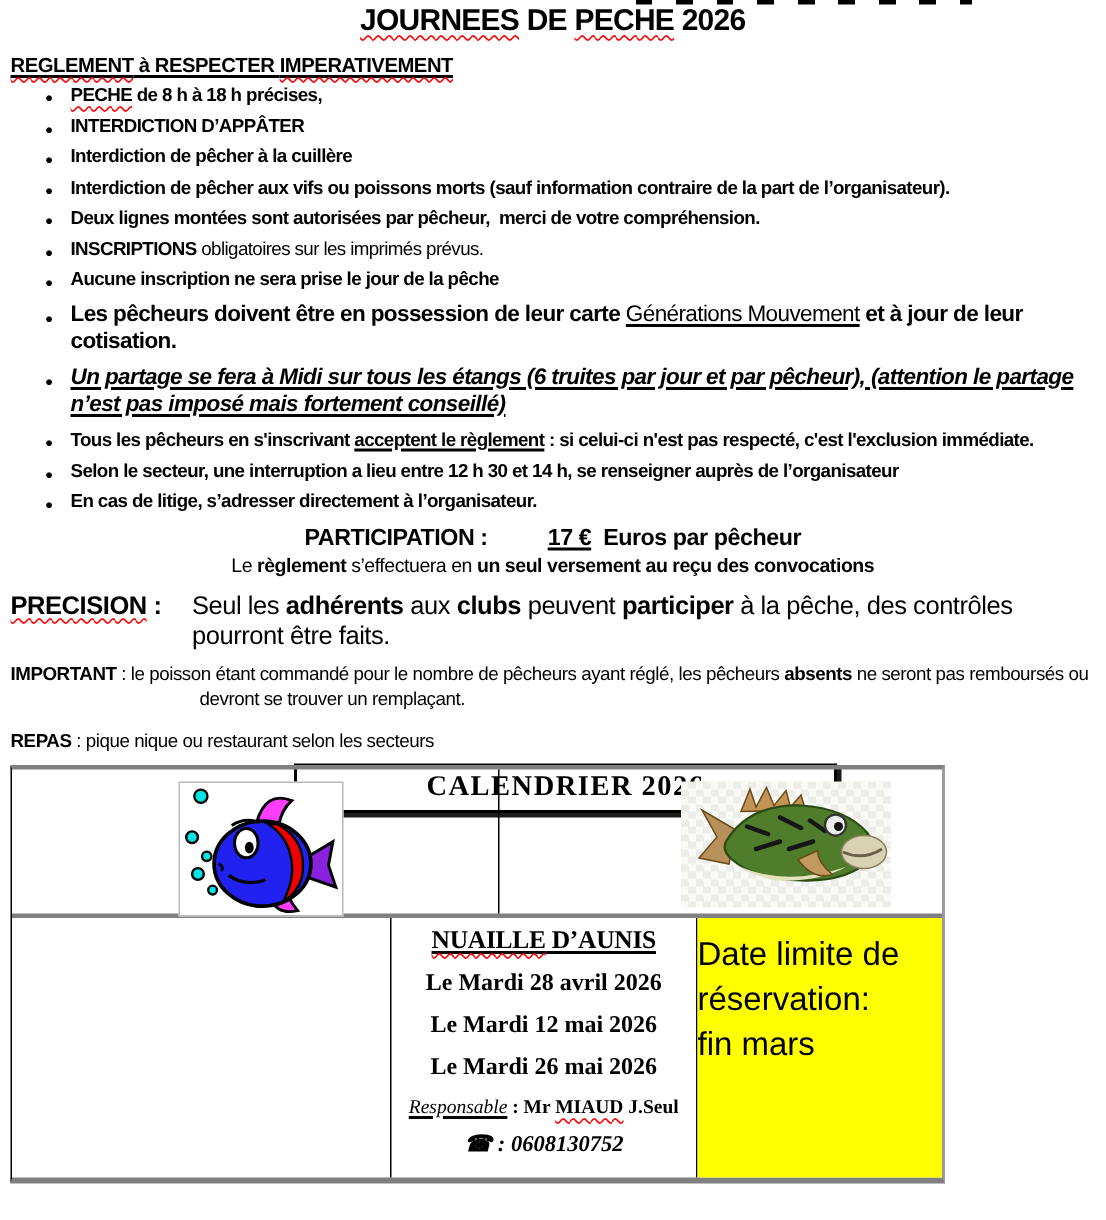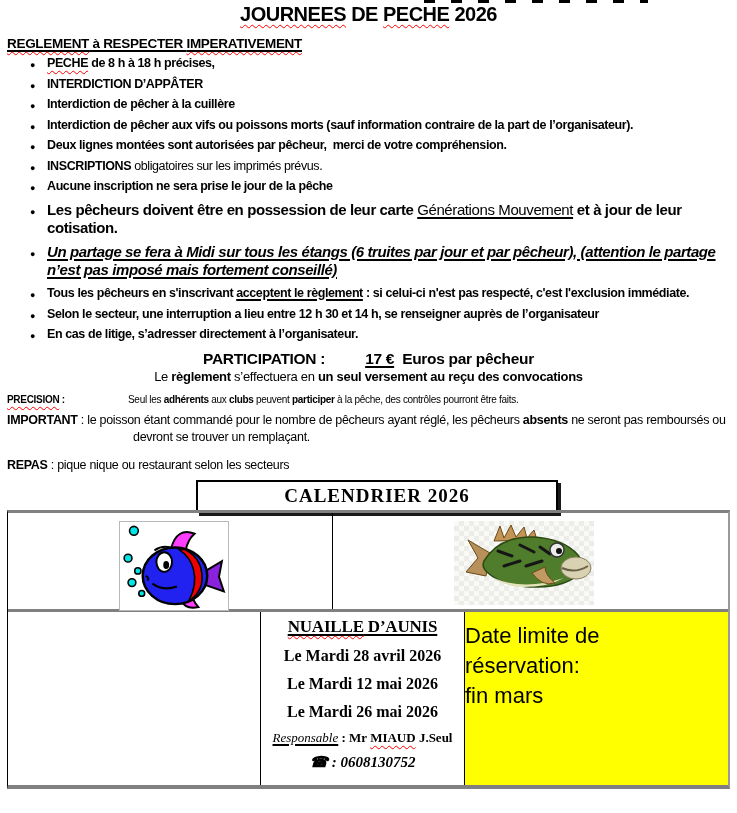--- a/index.html
+++ b/index.html
@@ -25,32 +25,32 @@
   .rule { position:relative; margin:5px 8px 0 47px; font-size:12.5px; line-height:15.5px; letter-spacing:-0.4px; font-weight:bold; }
   .rule::before { content:"●"; position:absolute; left:-17px; top:2px; font-size:9px; }
   .rule-lg { font-size:15px; line-height:18px; margin-top:6px; }
   .rule-just { text-align:justify; line-height:17px; margin-top:6px; }
 
   
   .participation { margin-top:7px; text-align:center; font-size:15.5px; font-weight:bold; letter-spacing:-0.3px; }
   .settle { text-align:center; font-size:13px; letter-spacing:-0.3px; margin-top:1px; }
 
   
-  .precision { display:flex; margin:10px 8px 0 7px; font-size:10px; letter-spacing:-0.3px; }
+  .precision { display:flex; margin:10px 8px 0 7px; font-size:17px; letter-spacing:-0.3px; }
   .precision .plabel { width:121px; flex:none; font-weight:bold; }
   .precision .pbody { flex:1; }
   .important { margin:7px 8px 0 7px; padding-left:126px; text-indent:-126px; font-size:12.5px; line-height:17px; letter-spacing:-0.3px; }
   .repas { margin:12px 8px 0 7px; font-size:12.5px; letter-spacing:-0.3px; }
 
   
   .calbox { margin:8px 0 0 196px; width:362px; border:2px solid #000; box-shadow:3px 3px 0 #1a1a1a;
     text-align:center; font-family:"Liberation Serif", serif; font-size:19px; font-weight:bold; letter-spacing:1px; padding:3px 0 4px; background:#fff; }
 
   
-  .ftable { position:absolute; left:7px; top:510px; width:723px;
+  .ftable { position:absolute; left:7px; top:510px; width:623px;
     border-top:3px solid #808080; border-bottom:4px solid #808080;
     border-left:1px solid #000; border-right:2px solid #9a9a9a; }
   .trow { display:flex; }
   .row1 { height:99px; border-bottom:3px solid #808080; }
   .row2 { height:173px; }
   .cell { position:relative; }
   .r1a { width:325px; border-right:1px solid #000; }
   .r1b { flex:1; }
   .r2a { width:253px; border-right:1px solid #000; }
   .r2b { width:204px; border-right:1px solid #000; text-align:center; font-family:"Liberation Serif", serif; }

